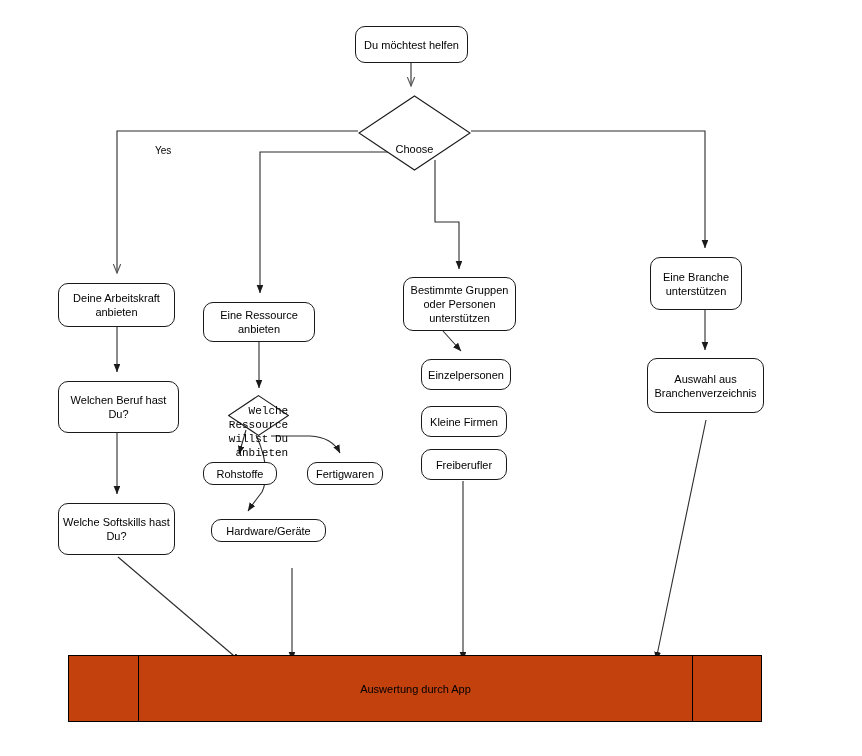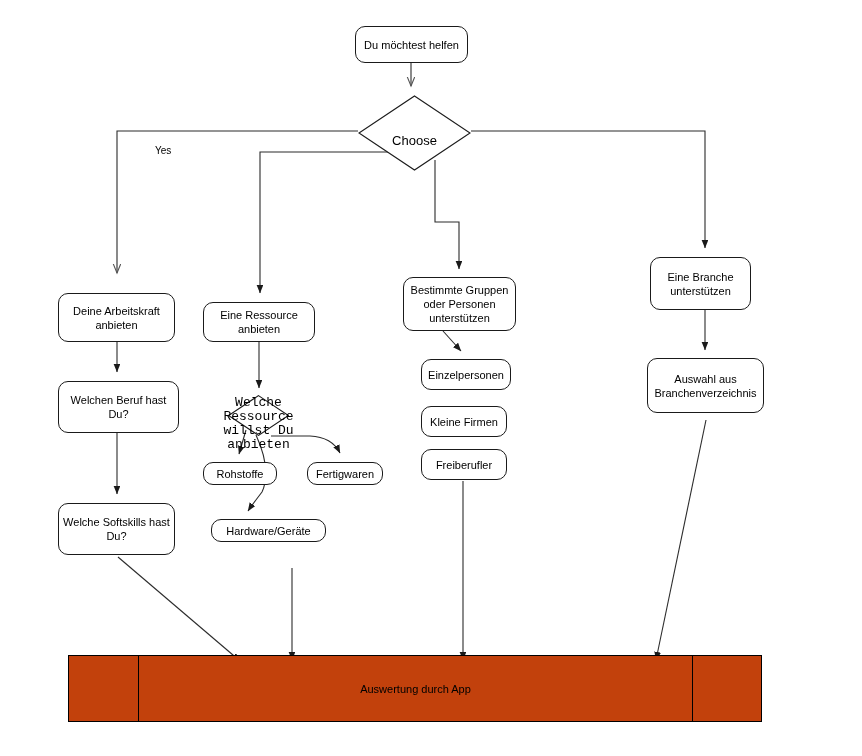--- a/index.html
+++ b/index.html
@@ -15,23 +15,23 @@
     position:absolute;box-sizing:border-box;
     display:flex;align-items:center;justify-content:center;text-align:center;
     background:#ffffff;border:1px solid #1a1a1a;
     font-size:11px;line-height:14px;color:#000;
     white-space:pre-line;
   }
   .rounded{border-radius:10px;}
   .diamond-wrap{position:absolute;}
   .diamond-shape{position:absolute;left:0;top:0;}
   .diamond-label{
-    position:absolute;left:0;top:8px;width:100%;height:100%;
-    display:flex;align-items:center;justify-content:center;text-align:center;
-    font-size:13px;line-height:14px;white-space:pre-line;color:#000;
+    position:absolute;left:0;top:16px;width:100%;height:100%;
+    display:flex;align-items:center;justify-content:center;text-align:right;
+    font-size:11px;line-height:14px;white-space:pre-line;color:#000;
     pointer-events:none;
   }
   .diamond-overflow .diamond-label{
     width:120px;left:50%;margin-left:-60px;font-family:Liberation Mono, monospace;
   }
   .edge-label{
     position:absolute;font-size:10px;color:#000;background:transparent;
   }
   .barwrap{position:absolute;box-sizing:border-box;border:1.6px solid #000;background:#c2410c;display:flex;}
   .barcell{box-sizing:border-box;border-right:1.6px solid #000;height:100%;}
@@ -91,21 +91,21 @@
     <span>Du möchtest helfen</span>
   </div>
 
   <div class="diamond-wrap" style="left:358px;top:95px;width:113px;height:76px;">
     <svg class="diamond-shape" width="113" height="76" viewBox="0 0 113 76" xmlns="http://www.w3.org/2000/svg">
       <polygon points="56.5,1 112,38 56.5,75 1,38" fill="#ffffff" stroke="#1a1a1a" stroke-width="1.1"></polygon>
     </svg>
     <div class="diamond-label">Choose</div>
   </div>
 
-  <div class="node rounded" style="left:58px;top:293px;width:117px;height:49px;">
+  <div class="node rounded" style="left:58px;top:283px;width:117px;height:44px;">
     <span>Deine Arbeitskraft
 anbieten</span>
   </div>
 
   <div class="node rounded" style="left:58px;top:381px;width:121px;height:52px;">
     <span>Welchen Beruf hast
 Du?</span>
   </div>
 
   <div class="node rounded" style="left:58px;top:503px;width:117px;height:52px;">
@@ -151,21 +151,21 @@
   </div>
 
   <div class="node rounded" style="left:421px;top:406px;width:86px;height:31px;">
     <span>Kleine Firmen</span>
   </div>
 
   <div class="node rounded" style="left:421px;top:449px;width:86px;height:31px;">
     <span>Freiberufler</span>
   </div>
 
-  <div class="node rounded" style="left:650px;top:257px;width:101px;height:53px;">
+  <div class="node rounded" style="left:650px;top:257px;width:92px;height:53px;">
     <span>Eine Branche
 unterstützen</span>
   </div>
 
   <div class="node rounded" style="left:647px;top:358px;width:117px;height:55px;">
     <span>Auswahl aus
 Branchenverzeichnis</span>
   </div>
 
   <div class="edge-label" style="left:155px;top:145px;">

